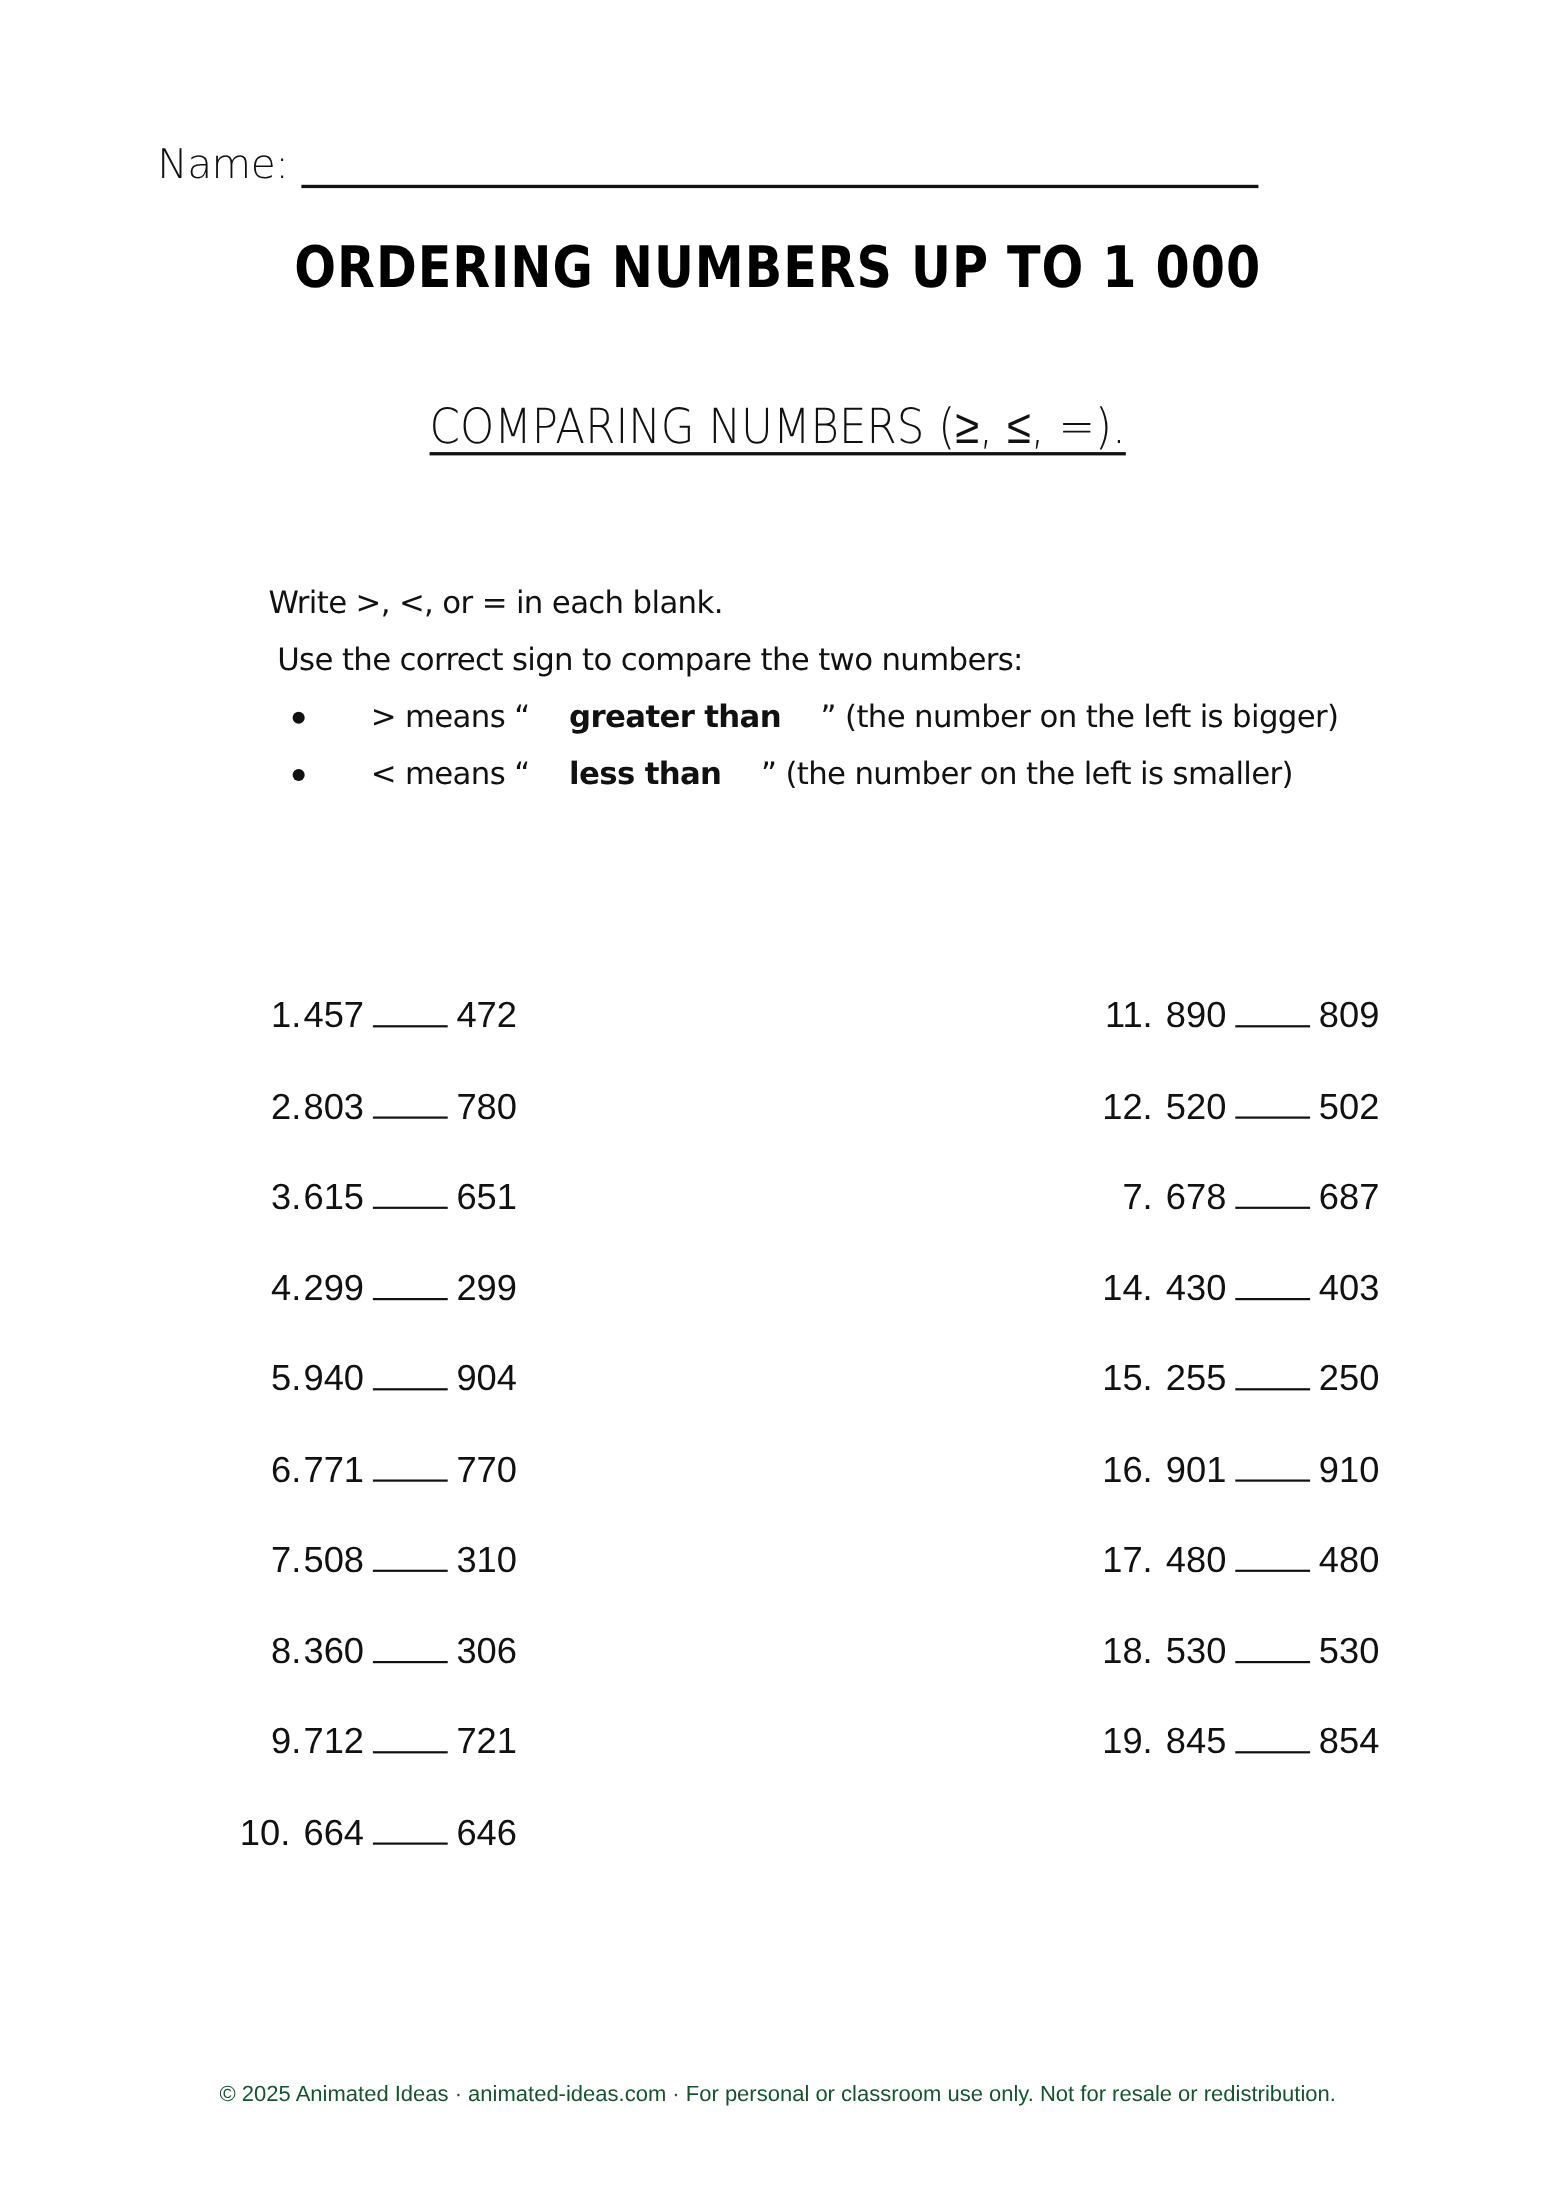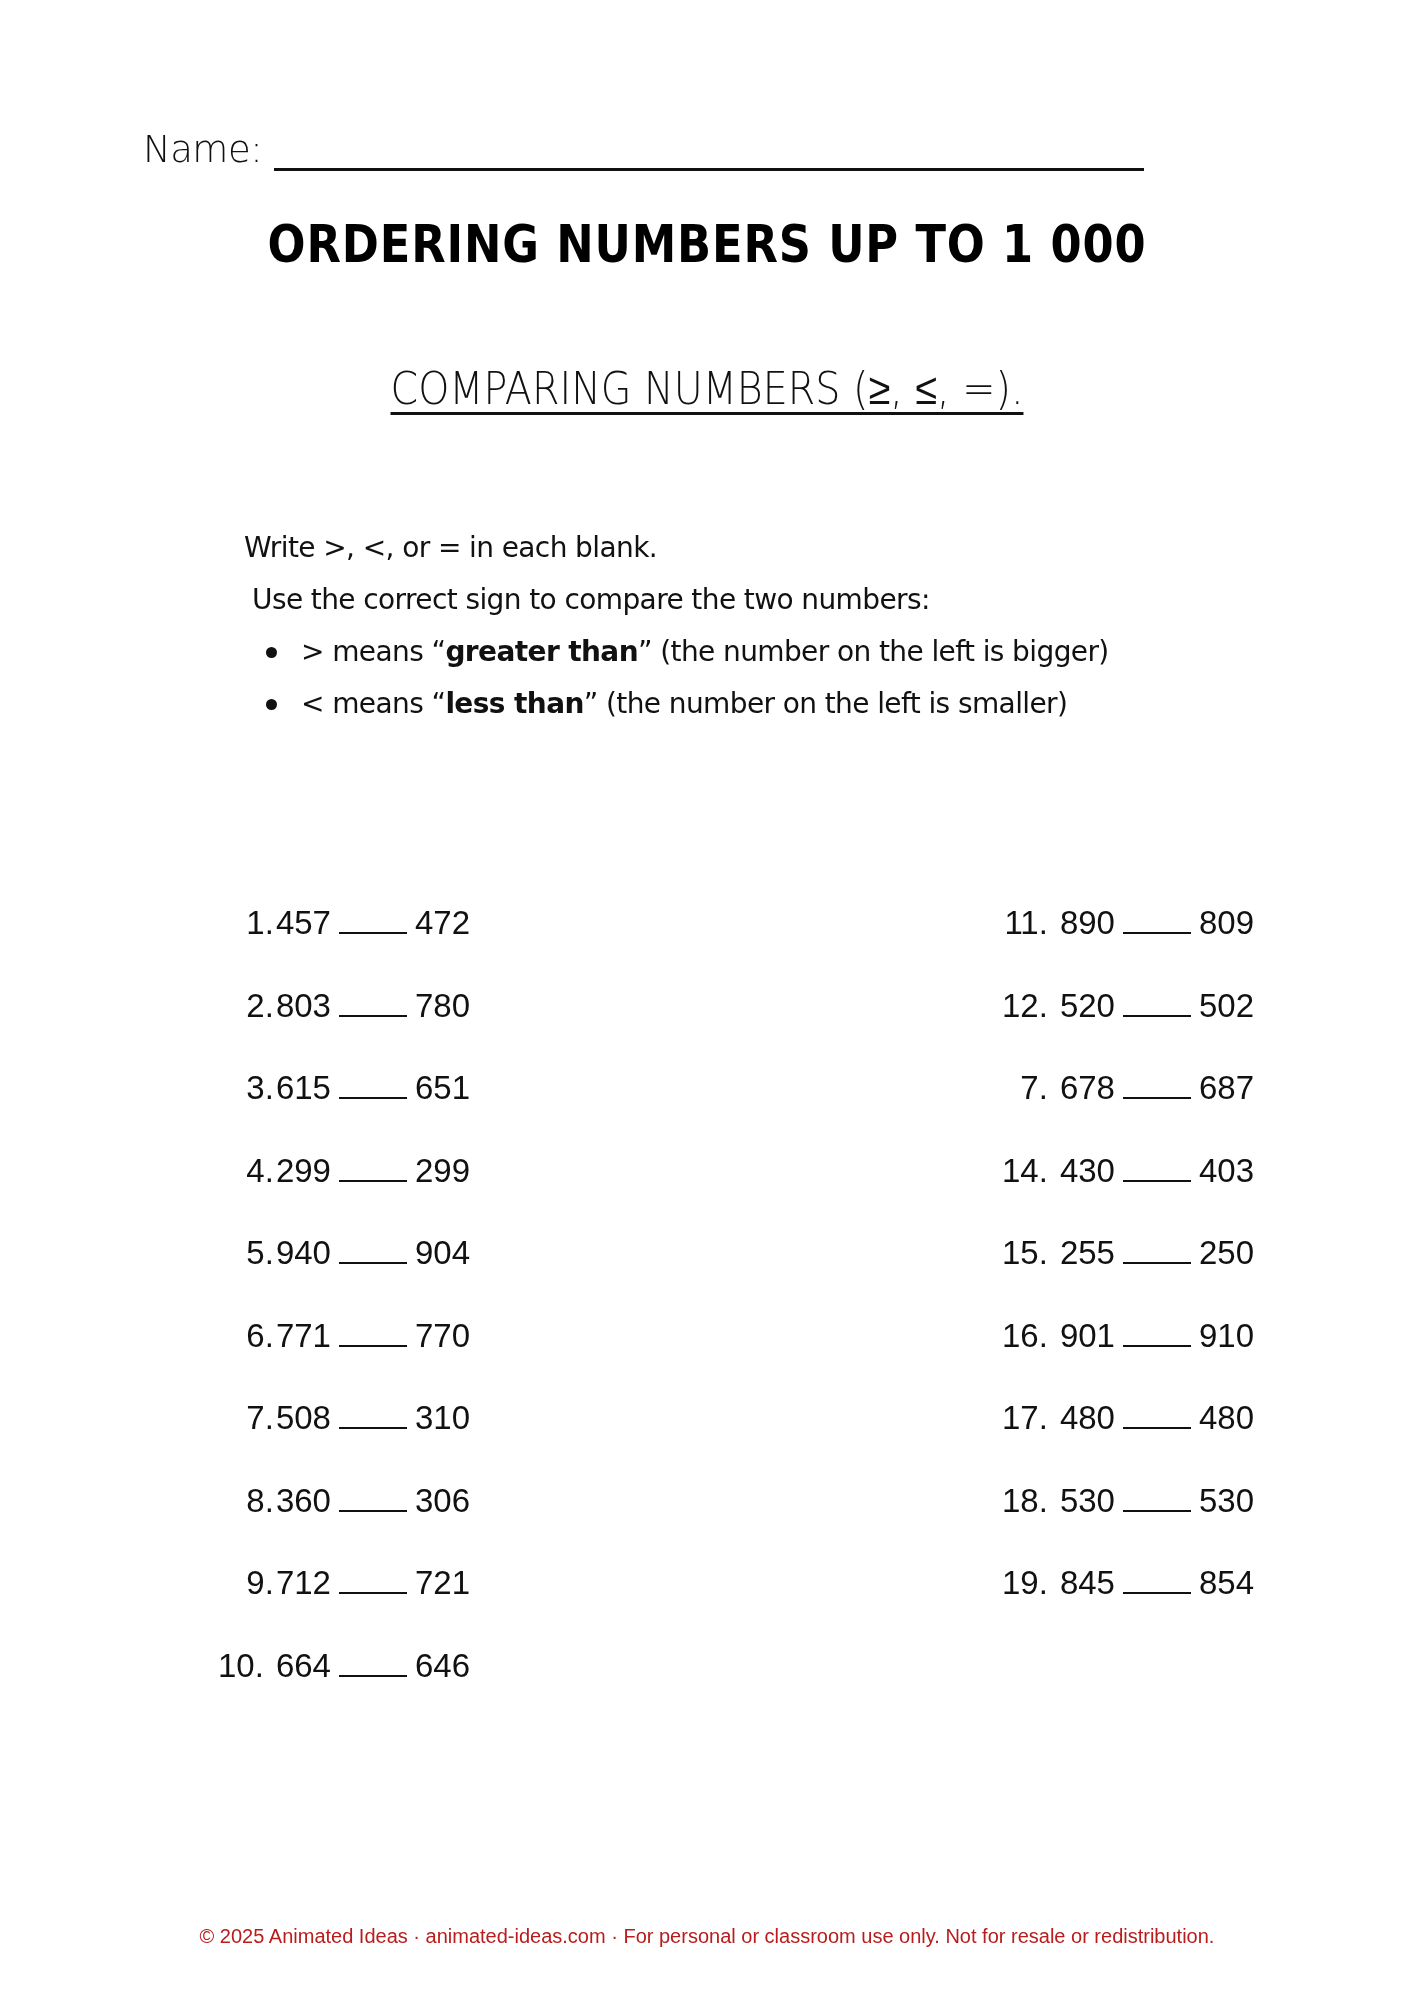--- a/index.html
+++ b/index.html
@@ -18,37 +18,37 @@
   .subtitle { position: absolute; left: 0; width: 1414px; top: 363px; text-align: center;
               font-family: "DejaVu Sans", sans-serif; font-weight: 300; font-size: 44px;
               transform: scaleX(0.9); transform-origin: 707px 0; }
   .subtitle span { text-decoration: underline; text-decoration-thickness: 3px; text-underline-offset: 8px; }
 
   .instructions { position: absolute; left: 244px; top: 522px; font-size: 28px;
                   font-family: "DejaVu Sans", sans-serif; letter-spacing: -0.6px; }
   .instr-line { height: 52px; line-height: 52px; white-space: nowrap; }
   .instr-line.second { padding-left: 8px; }
   .bullets { list-style: none; margin: 0; padding: 0 0 0 22px; }
-  .bullets li { height: 52px; line-height: 52px; white-space: nowrap; display: flex; align-items: center; }
+  .bullets li { height: 52px; line-height: 52px; white-space: nowrap; display: flex; align-items: center; gap: 36px; }
   .bullet-dot { width: 11px; height: 11px; border-radius: 50%; background: #111; display: inline-block; margin-right: 24px; }
   .bullets b { font-weight: bold; }
 
   .problems { position: absolute; top: 900px; font-size: 33px;
               font-family: "Liberation Sans", sans-serif; }
   .problems.left { left: 210px; }
   .problems.right { left: 979px; }
   .problem { height: 82.5px; line-height: 46px; white-space: nowrap; display: flex; justify-content: flex-end; }
   .problems.left .problem { width: 260px; }
   .problems.right .problem { width: 275px; }
   .p-num { margin-right: 2px; }
   .p-gap { display: inline-block; width: 10px; }
   .blank { display: inline-block; width: 68px; border-bottom: 2px solid #111; height: 32px; margin: 0 8px; }
 
   .footer { position: absolute; left: 0; width: 1414px; top: 1893px; text-align: center;
-            font-size: 20px; font-family: "Liberation Sans", sans-serif; color: #b91c1c; margin-top: 32px; }
+            font-size: 20px; font-family: "Liberation Sans", sans-serif; color: #14532d; }
 </style>
 </head>
 <body>
 
 <div class="name-row">
   <span>Name:</span>
   <span class="name-line"></span>
 </div>
 
 <div class="title">ORDERING NUMBERS UP TO 1 000</div>

